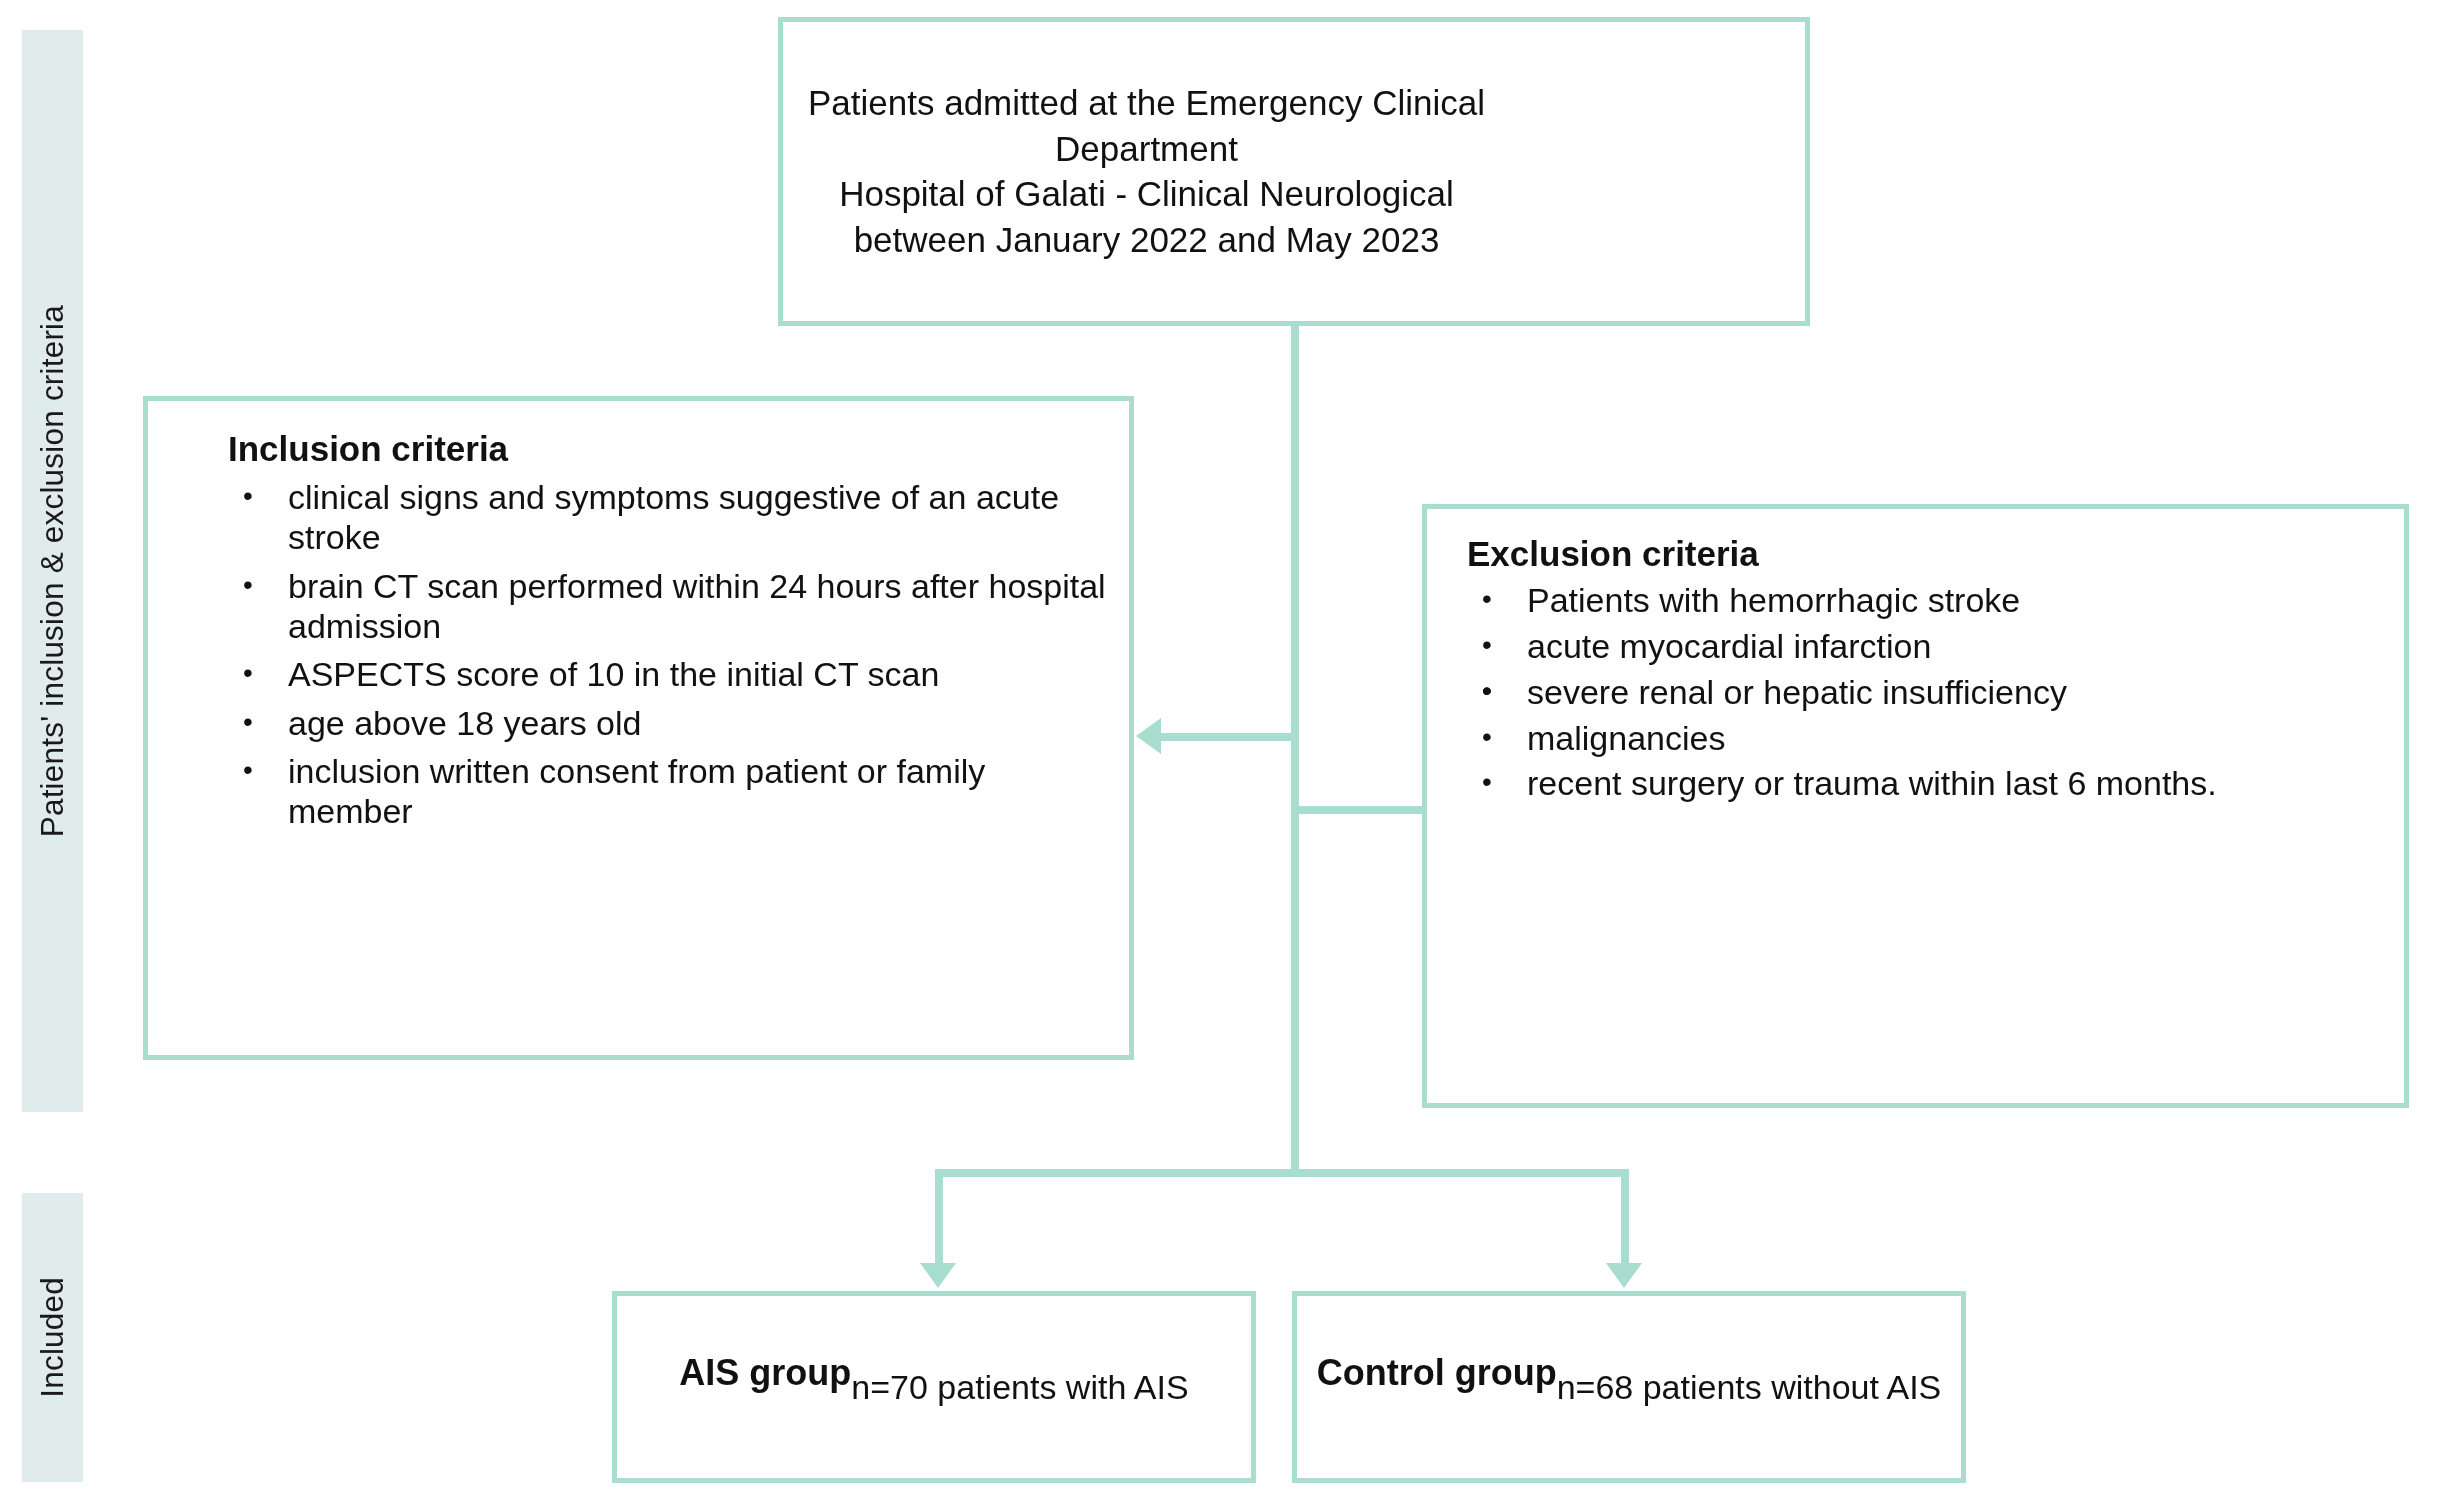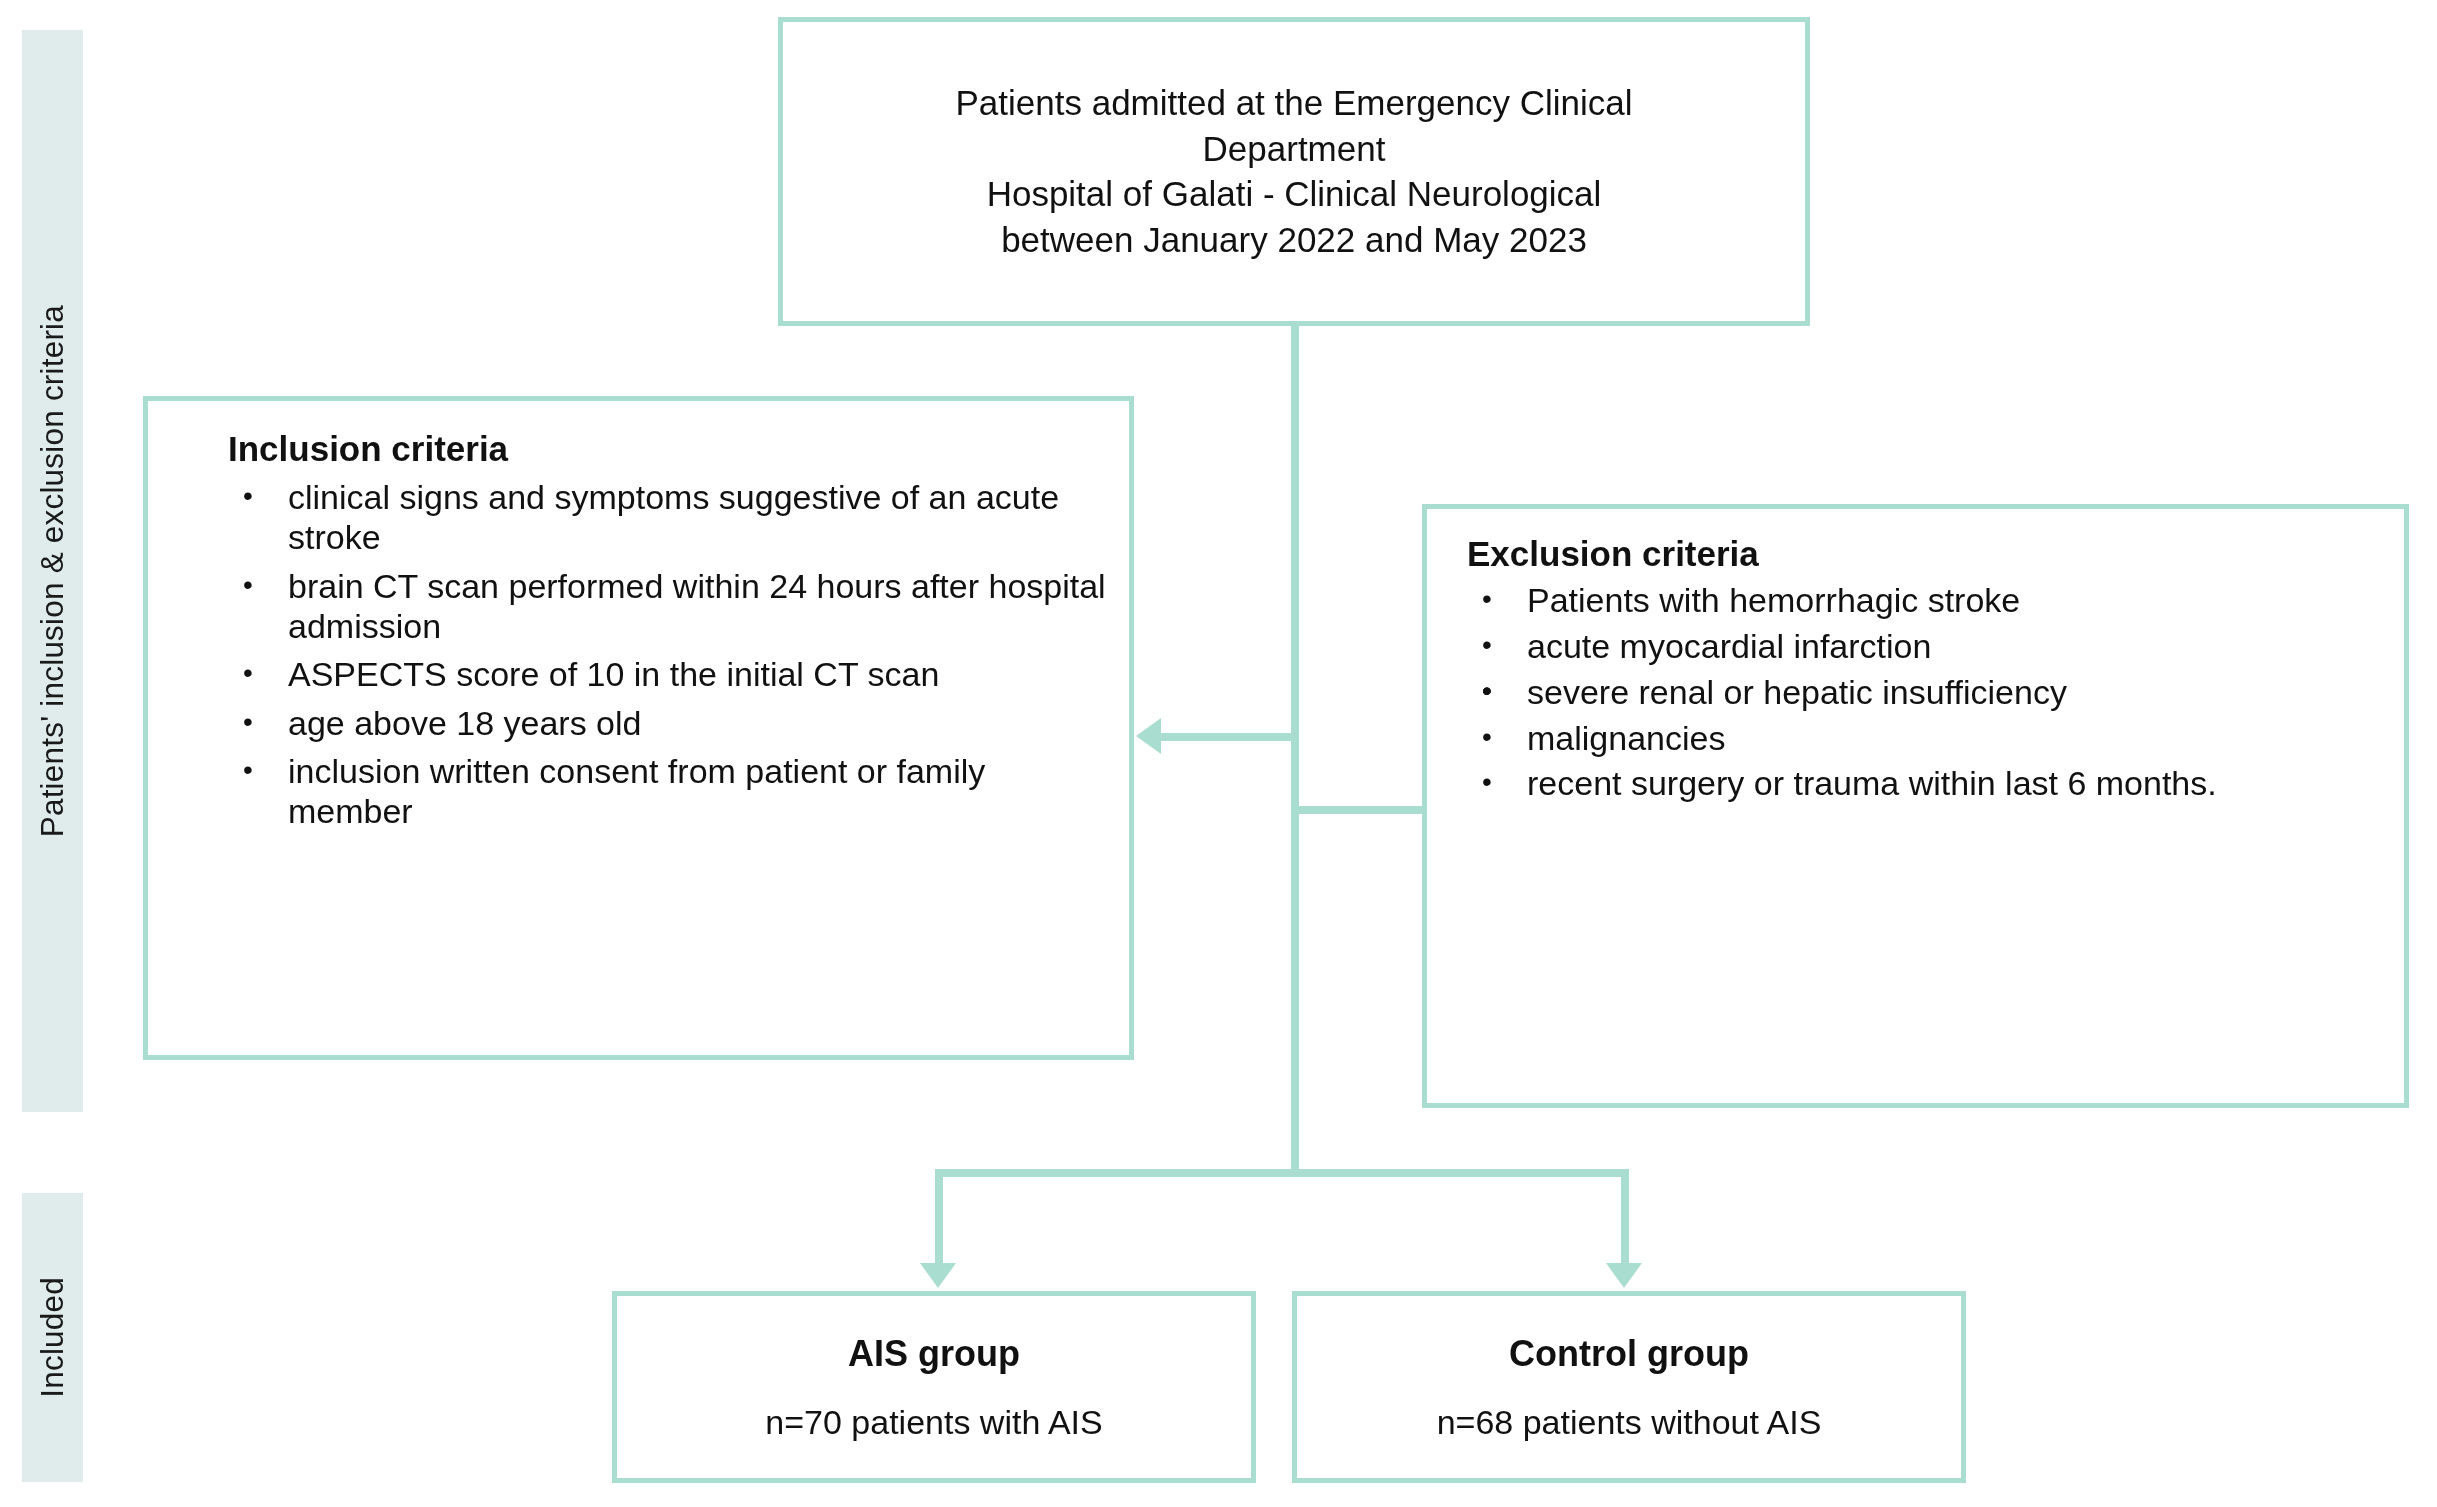--- a/index.html
+++ b/index.html
@@ -40,21 +40,21 @@
   
   .flow-box {
     position: absolute;
     background: #ffffff;
     border: 5.8px solid #a9ddd0;
     box-sizing: border-box;
   }
 
   #box-source {
     left: 778px; top: 16.6px; width: 1032px; height: 309px;
-    display: flex; align-items: center; justify-content: center;
+    display: flex; align-items: center; 
   }
   #box-source .box-text {
     font-size: 35px;
     line-height: 1.30;
     text-align: center;
     color: #111111;
     padding: 0 25px;
   }
 
   #box-inclusion { left: 143px; top: 396px;  width: 991px; height: 664px; }
@@ -92,21 +92,21 @@
   }
   #box-exclusion ul.crit-list li { margin: 5.8px 0 5.8px 0; }
 
   
   .outcome-box {
     position: absolute;
     background: #ffffff;
     border: 5.8px solid #a9ddd0;
     box-sizing: border-box;
     display: flex;
-    flex-direction: column;
+    flex-direction: row;
     align-items: center;
     justify-content: center;
   }
   #box-ais     { left: 612px;  top: 1291px; width: 644px; height: 192px; }
   #box-control { left: 1292px; top: 1291px; width: 674px; height: 192px; }
   .outcome-title {
     font-size: 36px;
     font-weight: bold;
     color: #111111;
     margin-bottom: 28px;

